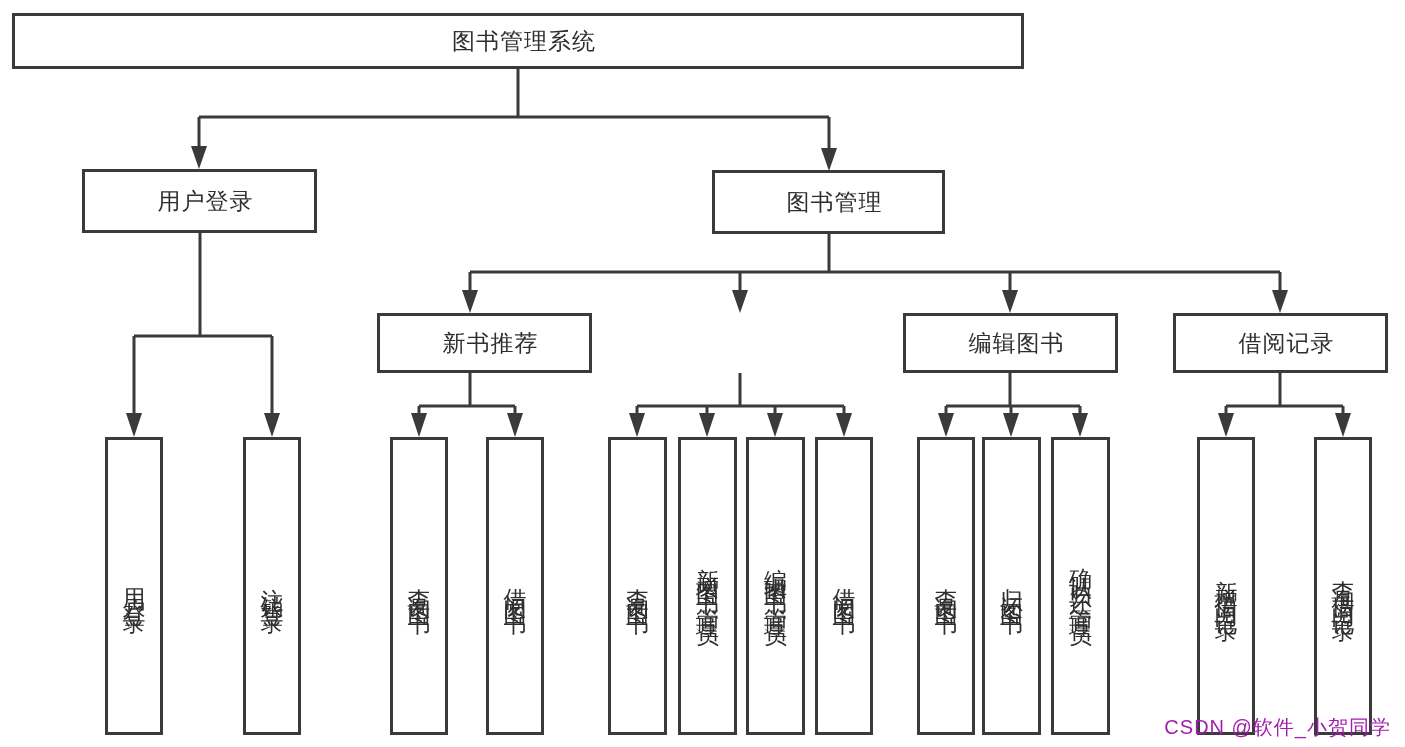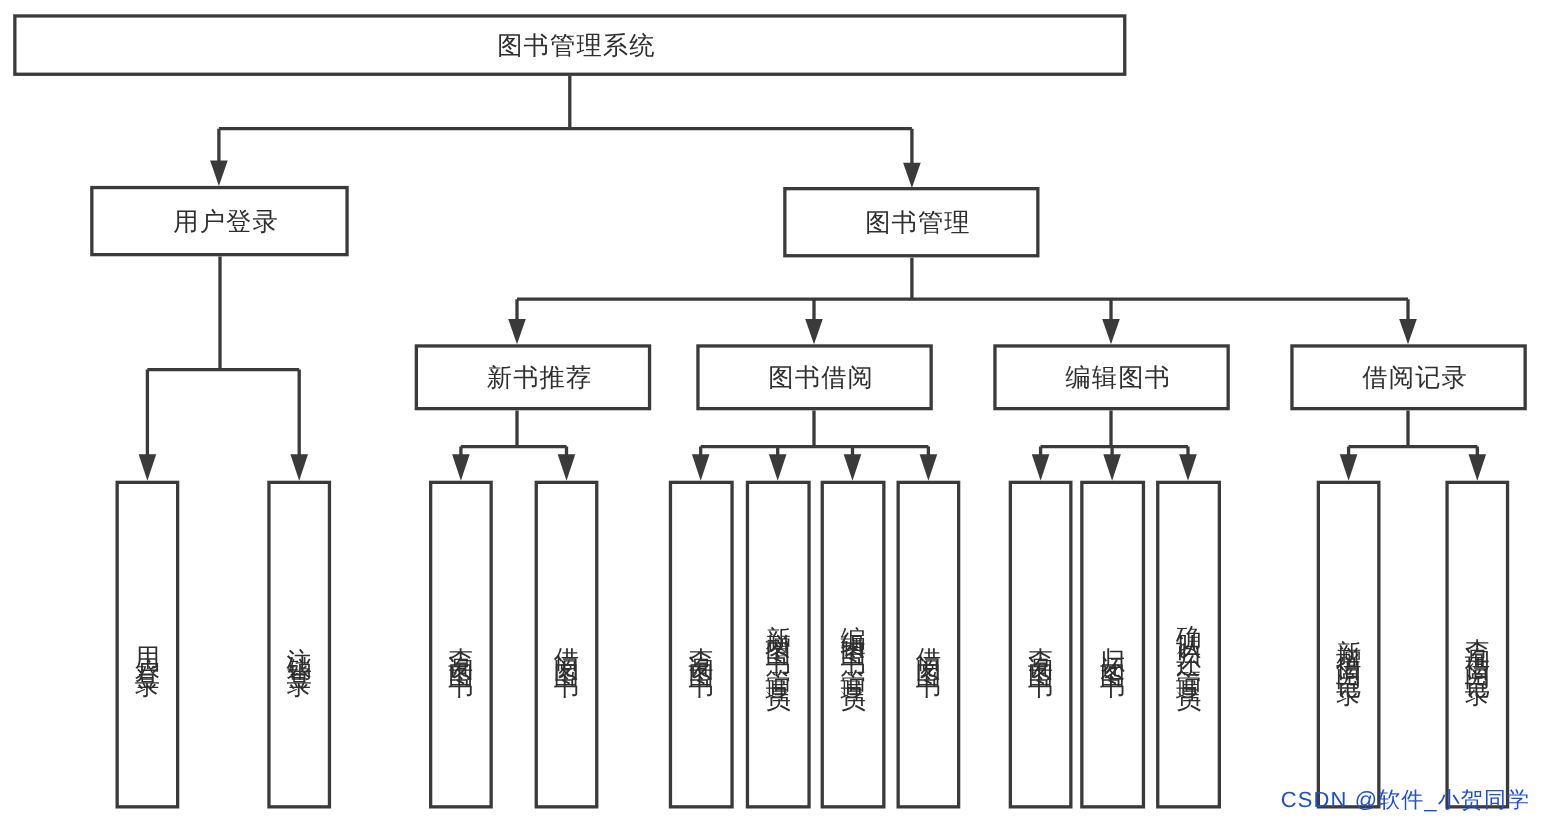--- a/index.html
+++ b/index.html
@@ -27,21 +27,21 @@
     line-height:1;
     color:#2e2e2e;
   }
   #connectors{position:absolute;left:0;top:0;z-index:0;}
   #connectors path{stroke:#3a3a3a;stroke-width:3;fill:none;}
   #connectors polygon{fill:#3a3a3a;stroke:none;}
   #watermark{
     position:absolute;
     right:14px;bottom:6px;
     font-size:20px;
-    color:#1d4ed8;
+    color:#a21caf;
     letter-spacing:1px;
     z-index:5;
   }
 </style>
 </head>
 <body>
 
 <div id="stage">
 
   <svg id="connectors" width="1405" height="747" viewBox="0 0 1405 747">
@@ -87,23 +87,20 @@
   <div class="box h" style="left:82px;top:169px;width:235px;height:64px;">
     <span>用户登录</span>
   </div>
   <div class="box h" style="left:712px;top:170px;width:233px;height:64px;">
     <span>图书管理</span>
   </div>
 
   <div class="box h" style="left:377px;top:313px;width:215px;height:60px;">
     <span>新书推荐</span>
   </div>
-  <div class="box h" style="left:633px;top:313px;width:215px;height:60px;">
-    <span>图书借阅</span>
-  </div>
   <div class="box h" style="left:903px;top:313px;width:215px;height:60px;">
     <span>编辑图书</span>
   </div>
   <div class="box h" style="left:1173px;top:313px;width:215px;height:60px;">
     <span>借阅记录</span>
   </div>
 
   <div class="box v" style="left:105px;">
     <span class="vtext">用户登录</span>
   </div>

